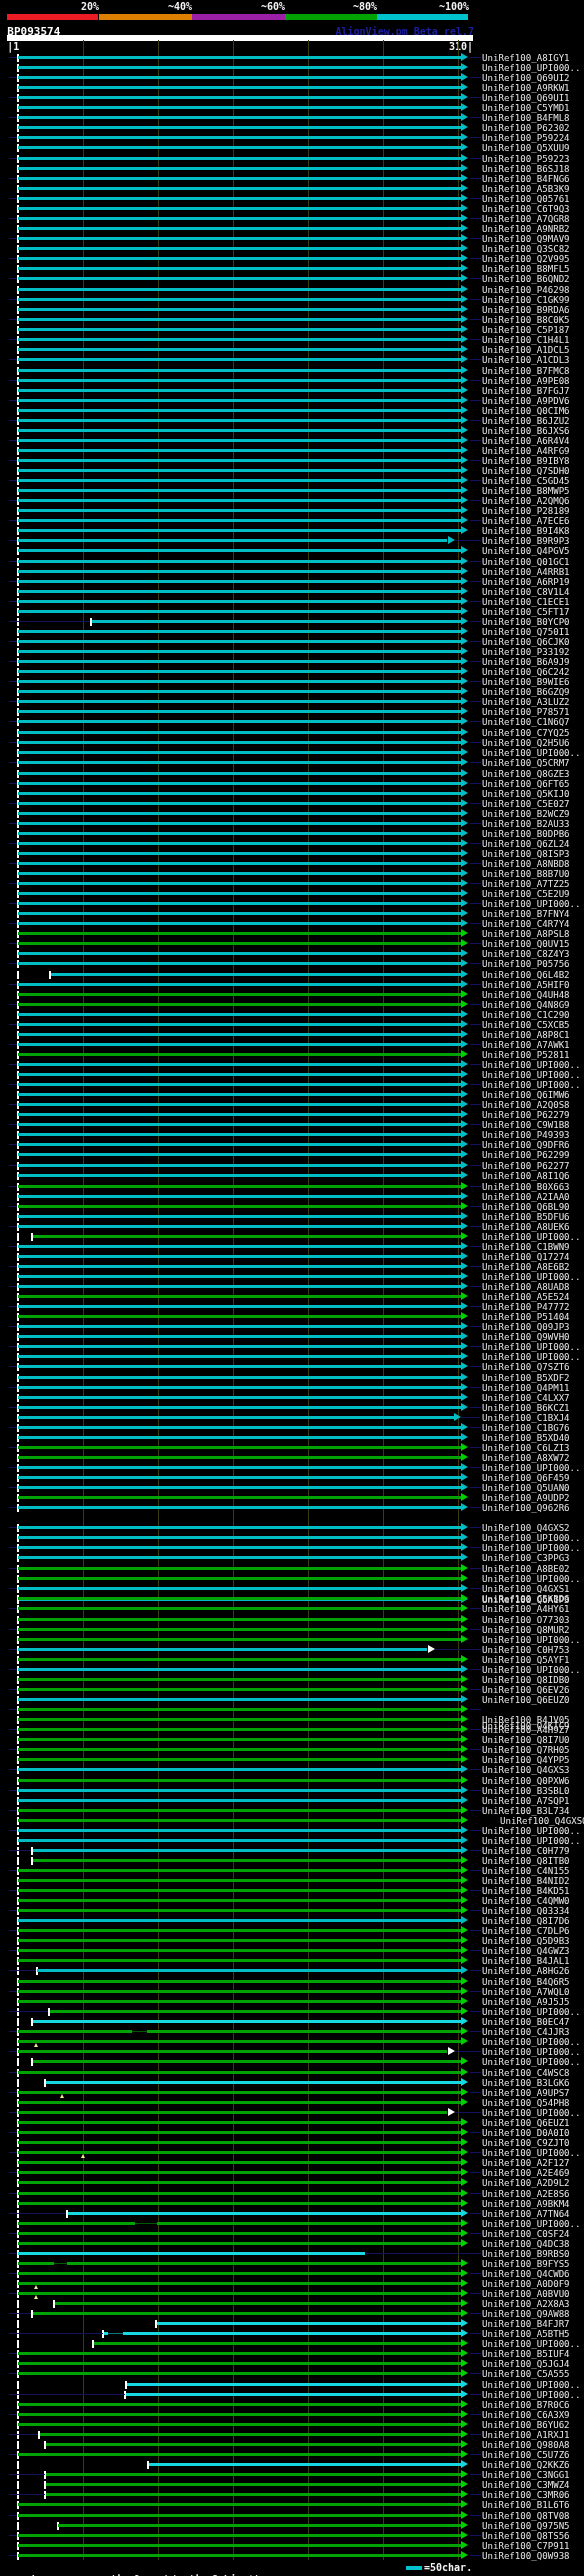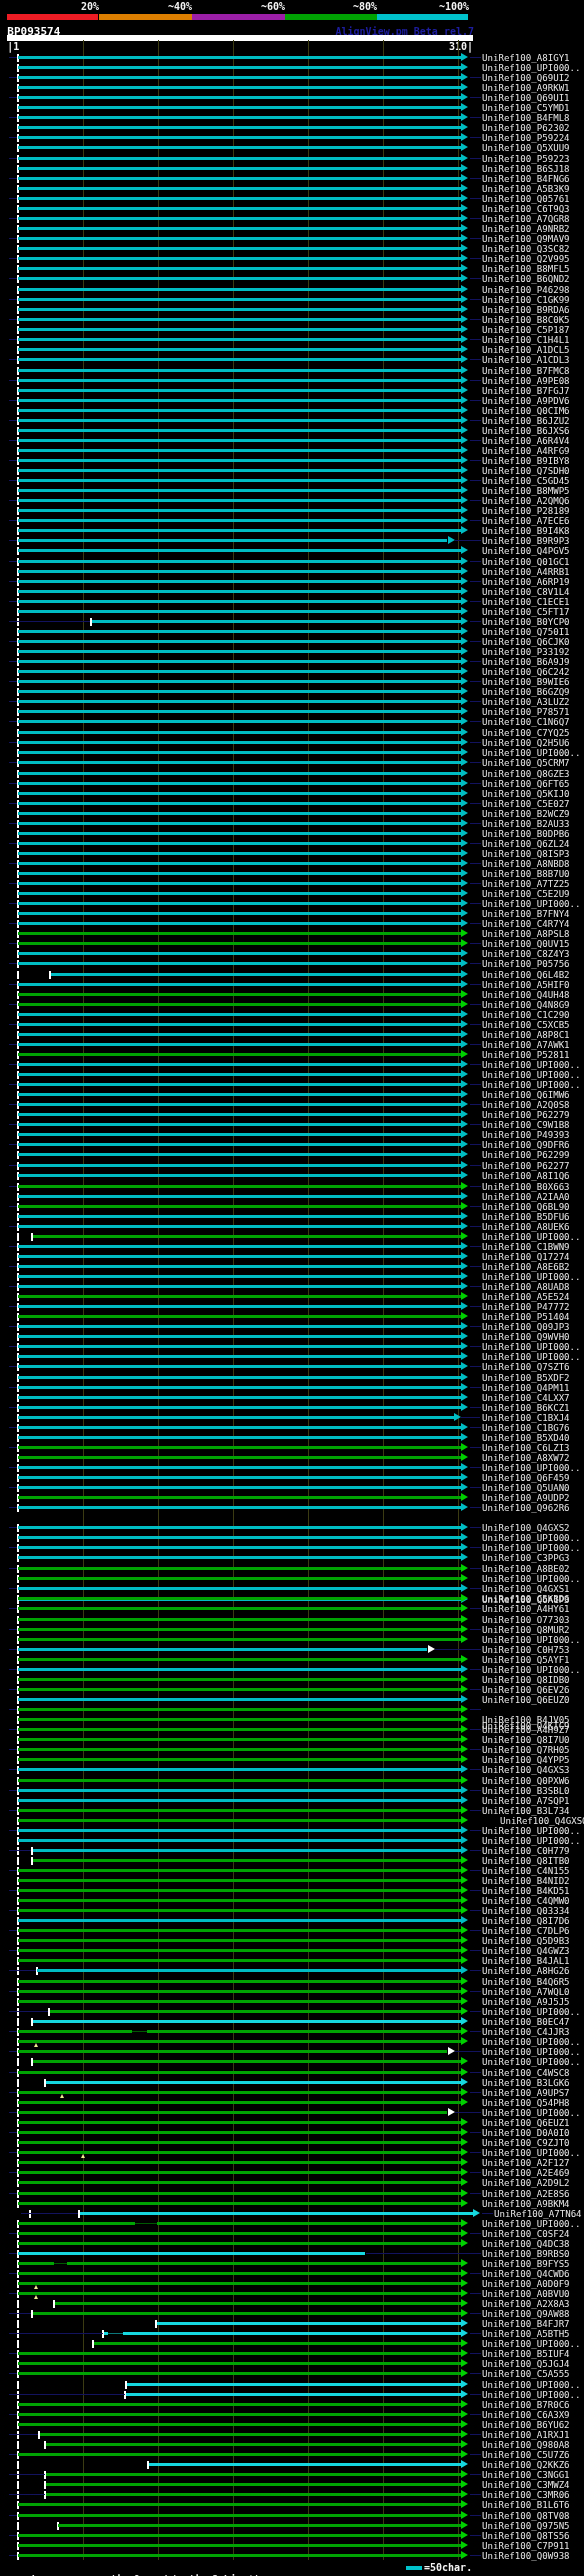--- a/index.html
+++ b/index.html
@@ -1564,21 +1564,21 @@
       <div class="abs arrow" style="left: 461px; top: 0px; border-left: 7.3px solid rgb(0, 208, 0);"></div>
       <div class="abs navy" style="left: 470px; top: 3.7px; width: 11px;"></div>
       <div class="abs rowlabel" style="left: 482px; top: 0px;">UniRef100_A2E8S6</div>
     </div>
     <div class="abs" style="left: 0px; top: 2199px; width: 585px; height: 10px;">
       <div class="abs tick" style="left: 17.4px; top: 0.9px;"></div>
       <div class="abs bar" style="left: 18.3px; top: 2.7px; width: 443px; background: rgb(0, 163, 3);"></div>
       <div class="abs arrow" style="left: 461px; top: 0px; border-left: 7.3px solid rgb(0, 208, 0);"></div>
       <div class="abs rowlabel" style="left: 482px; top: 0px;">UniRef100_A9BKM4</div>
     </div>
-    <div class="abs" style="left: 12px; top: 2209px; width: 480px; height: 10px;">
+    <div class="abs" style="left: 0px; top: 2209px; width: 480px; height: 10px;">
       <div class="abs tick" style="left: 17.4px; top: 0.9px;"></div>
       <div class="abs tick" style="left: 66px; top: 0.9px;"></div>
       <div class="abs navy" style="left: 9.1px; top: 3.7px; width: 57px;"></div>
       <div class="abs bar" style="left: 68px; top: 2.7px; width: 394px; background: rgb(22, 216, 224);"></div>
       <div class="abs arrow" style="left: 461px; top: 0px; border-left: 7.3px solid rgb(22, 216, 224);"></div>
       <div class="abs navy" style="left: 470px; top: 3.7px; width: 11px;"></div>
       <div class="abs rowlabel" style="left: 482px; top: 0px;">UniRef100_A7TN64</div>
     </div>
     <div class="abs" style="left: 0px; top: 2219px; width: 585px; height: 10px;">
       <div class="abs tick" style="left: 17.4px; top: 0.9px;"></div>

